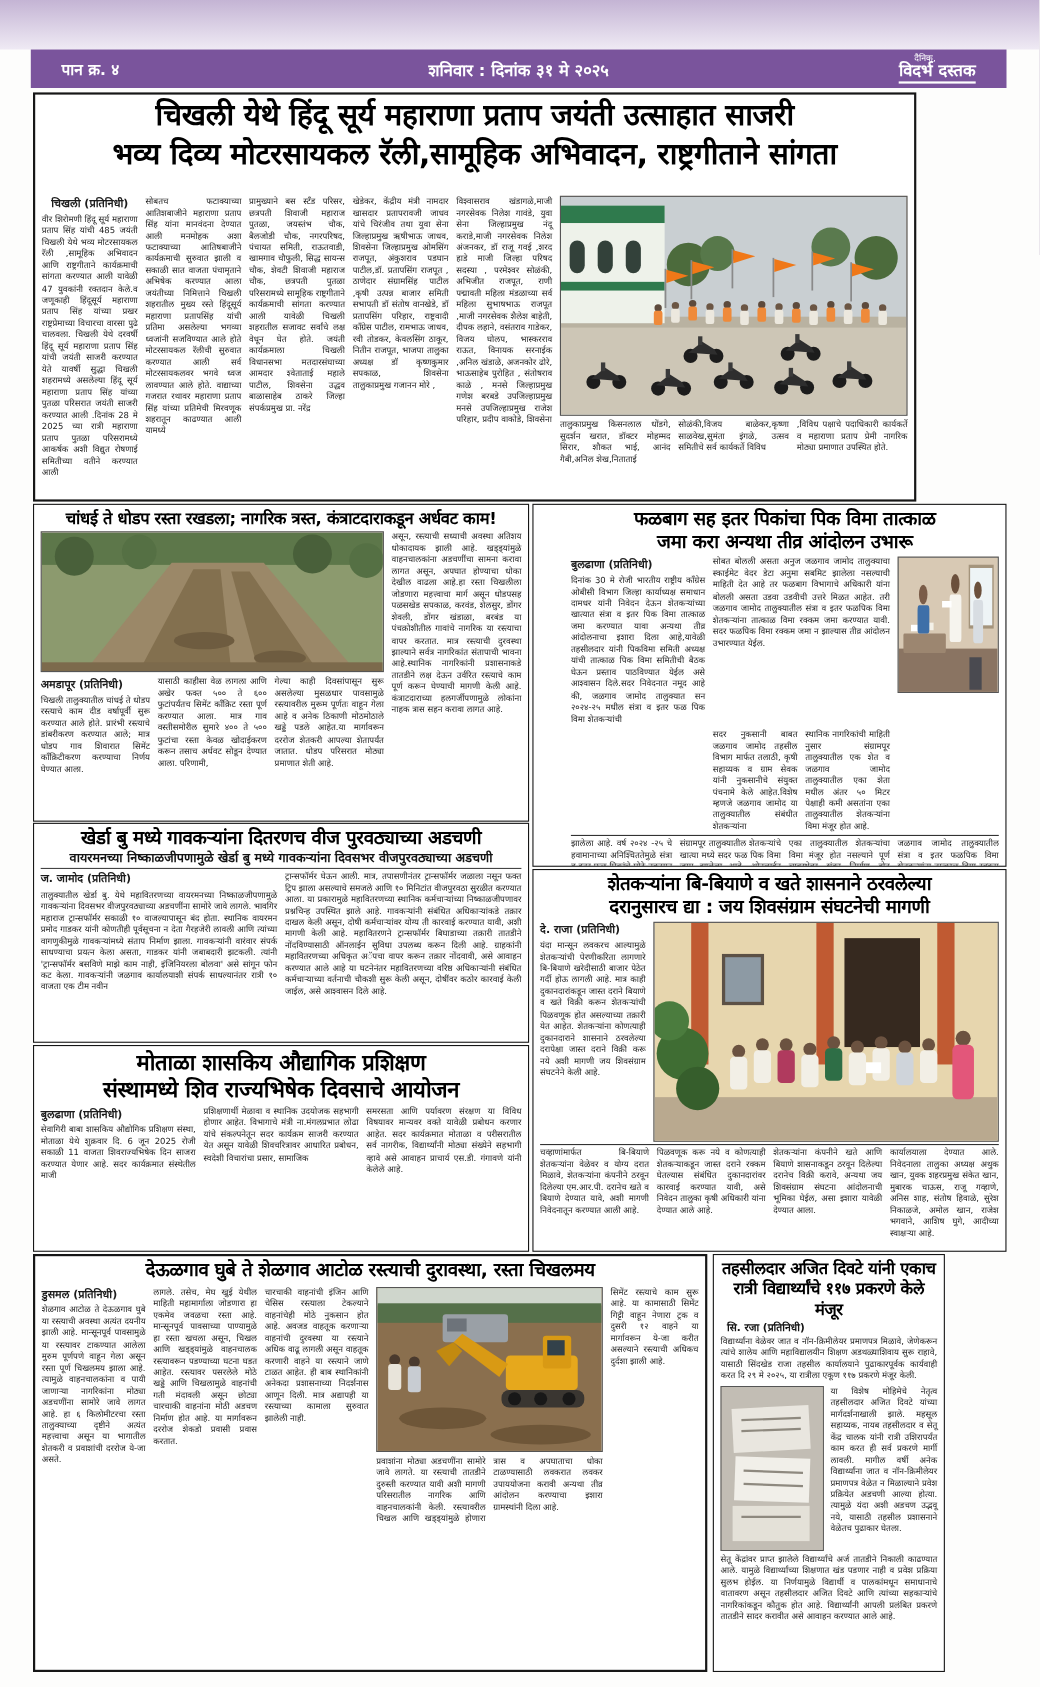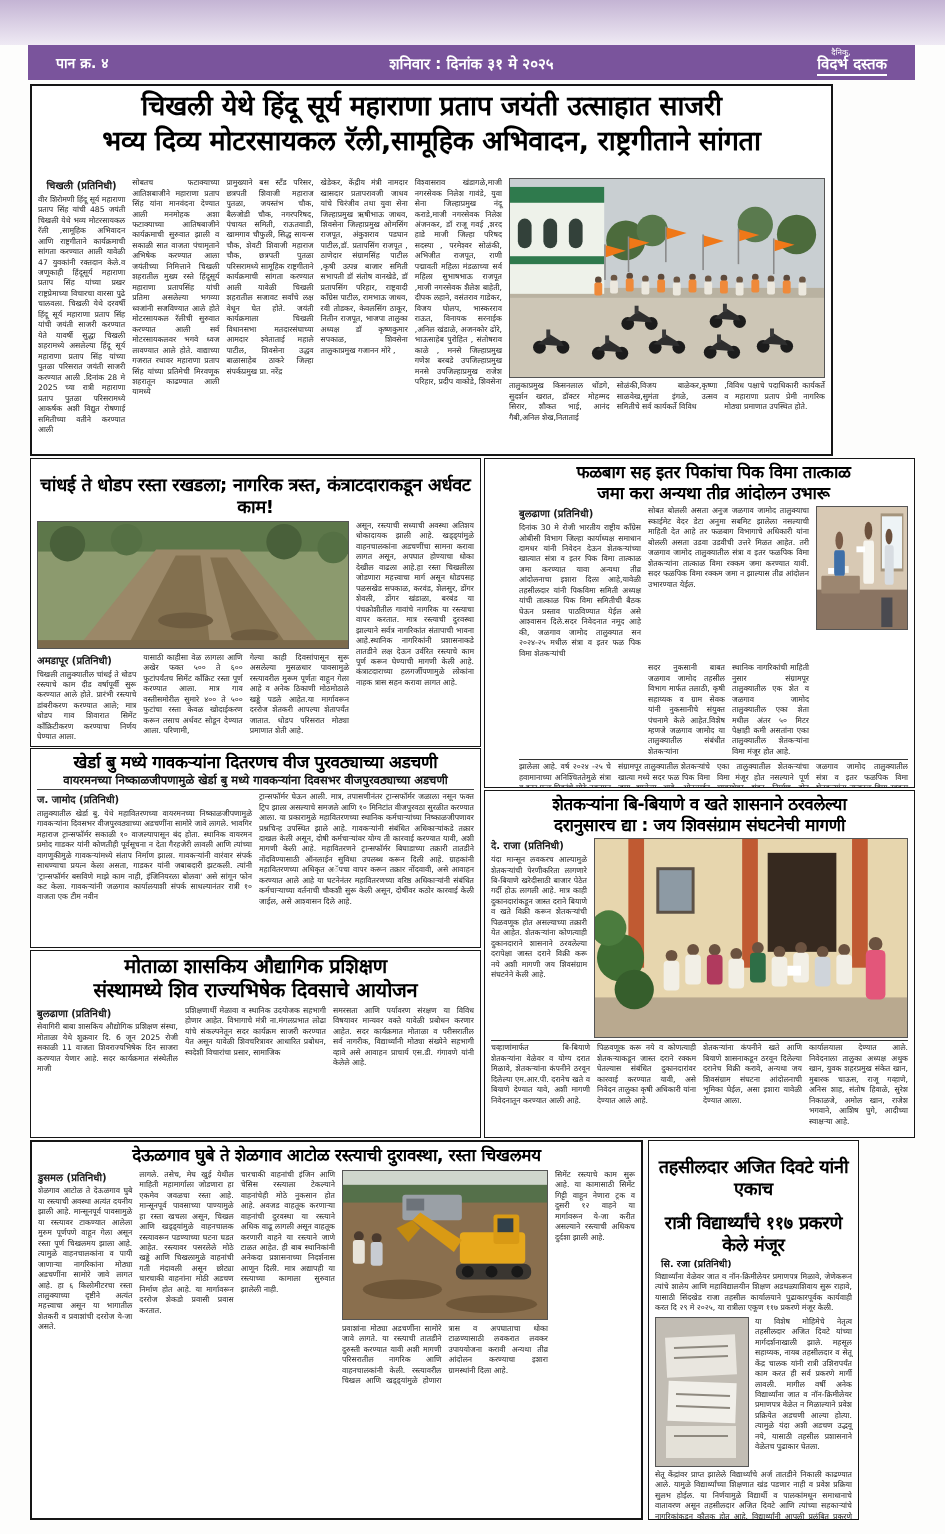--- a/index.html
+++ b/index.html
@@ -11,21 +11,21 @@
         color:#fff;display:flex;align-items:center;box-sizing:border-box;padding:0 28px;}
   .pagenum{font-weight:700;font-size:14px;}
   .dateline{position:absolute;left:50%;transform:translateX(-50%);font-weight:700;font-size:15px;white-space:nowrap;}
   .masthead{margin-left:auto;text-align:center;line-height:1.05;}
   .masthead .small{display:block;font-size:8px;text-align:left;padding-left:14px;}
   .masthead .big{display:block;font-size:15px;font-weight:700;border-bottom:2px solid #fff;padding-bottom:1px;}
   .section{position:absolute;border:1.5px solid #161616;background:#fff;box-sizing:border-box;padding:3px 6px;overflow:hidden;}
   .hl{font-weight:700;text-align:center;color:#000;line-height:1.22;letter-spacing:-.3px;}
   .hl-main{font-size:27px;line-height:1.28;}
   .hl-md{font-size:17px;}
-  .hl-sm{font-size:18px;margin-top:12px;}
+  .hl-sm{font-size:15px;}
   .subhl{font-weight:700;text-align:center;font-size:11.5px;line-height:1.25;border-bottom:1px solid #444;padding-bottom:2px;margin-bottom:2px;}
   .byline{font-weight:700;font-size:9.5px;margin:1px 0 2px 6px;}
   .bodytxt{font-size:7.7px;line-height:1.36;text-align:justify;color:#1c1c1c;}
   .grid{display:grid;gap:4px 7px;}
   .photo{border:1px solid #555;overflow:hidden;background:#cfc9bd;}
   .photo svg{display:block;width:100%;height:100%;}
   .twocol{column-count:2;column-gap:7px;}
   .rule{border:0;border-top:1px solid #333;margin:2px 0;}
 </style>
 </head>

